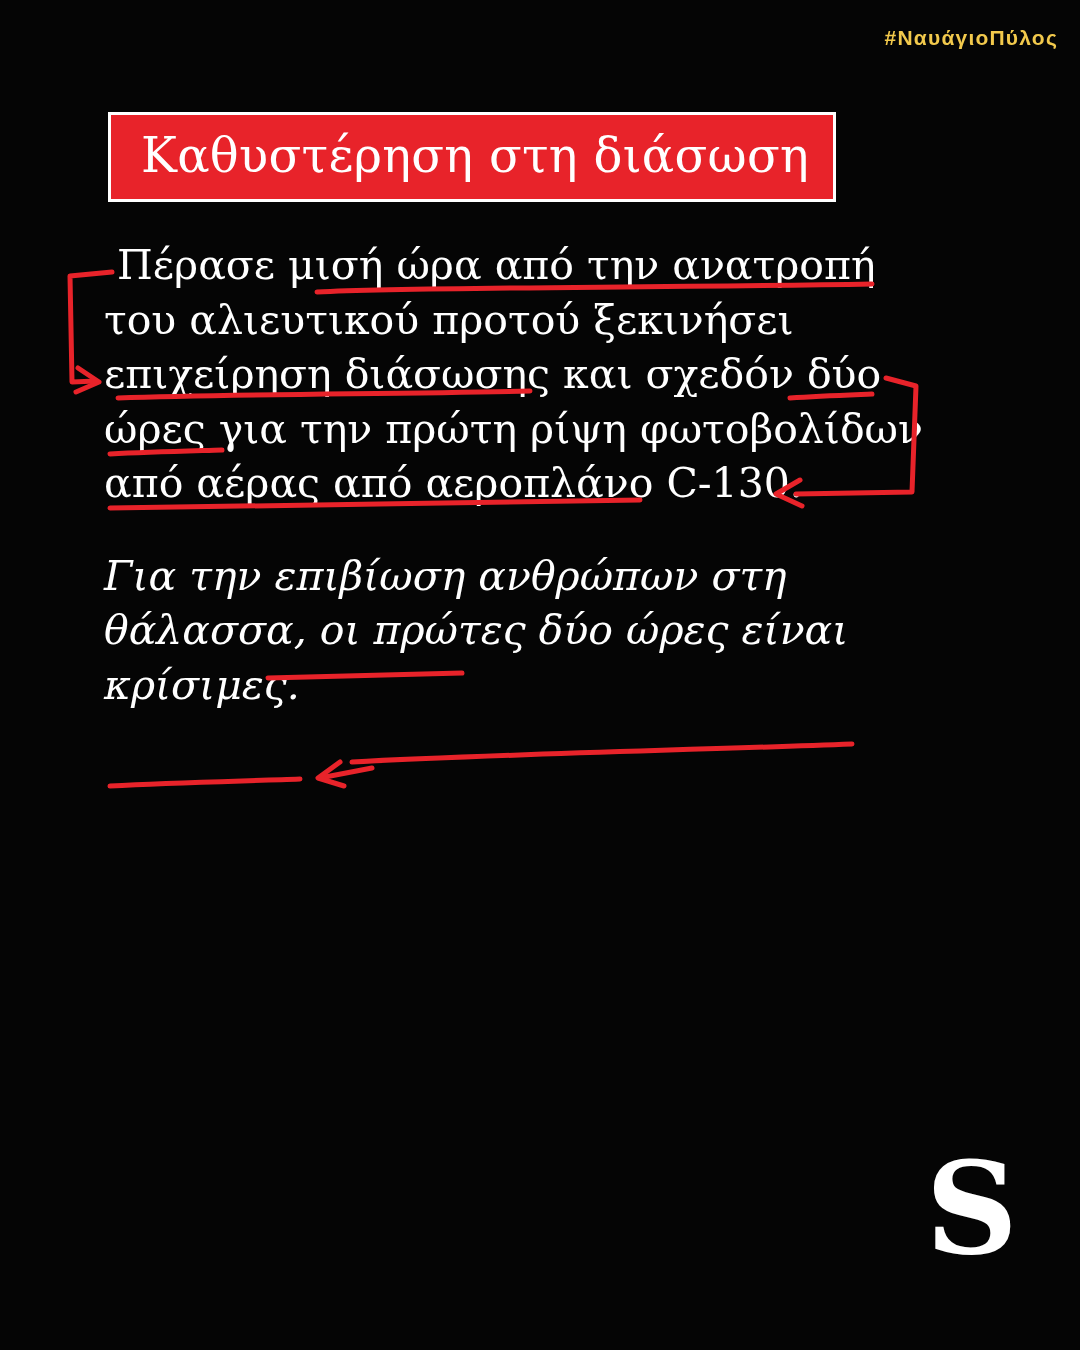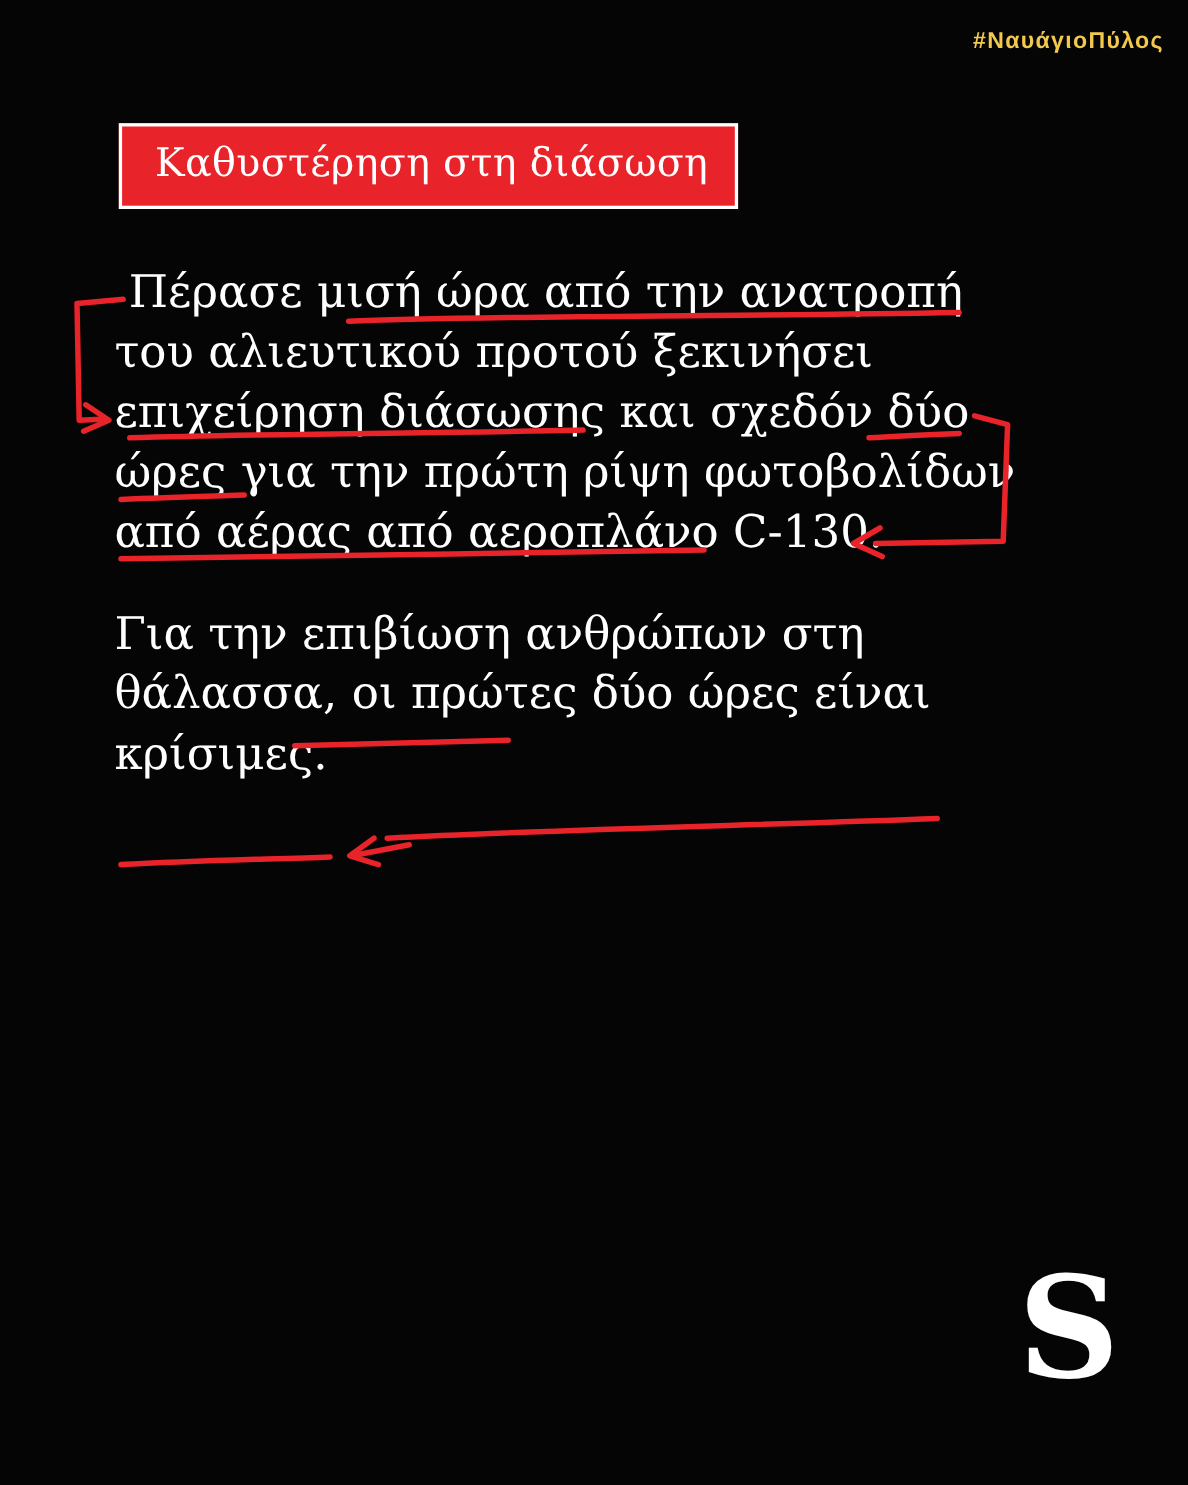--- a/index.html
+++ b/index.html
@@ -35,21 +35,21 @@
 
   
   .title-wrap {
     position: absolute;
     top: 112px;
     left: 108px;
   }
   .title-box {
     background: #e8232a;
     color: #ffffff;
-    font-size: 36px;
+    font-size: 48px;
     line-height: 1;
     padding: 16px 24px 20px 30px;
     border: 3px solid #ffffff;
     display: inline-block;
     font-family: "DejaVu Serif", serif;
     letter-spacing: 0.3px;
   }
 
   
   .body-text {
@@ -59,21 +59,21 @@
     width: 820px;
     color: #ffffff;
     font-size: 41px;
     line-height: 1.33;
     font-family: "DejaVu Serif", serif;
   }
   .para {
     margin: 0 0 38px 0;
     white-space: pre-wrap;
   }
-  .para:last-child { margin-bottom: 0; }
+  .para:last-child { margin-bottom: 0; font-style: italic; }
 
   
   .annotations {
     position: absolute;
     inset: 0;
     pointer-events: none;
   }
 
   
   .logo {

